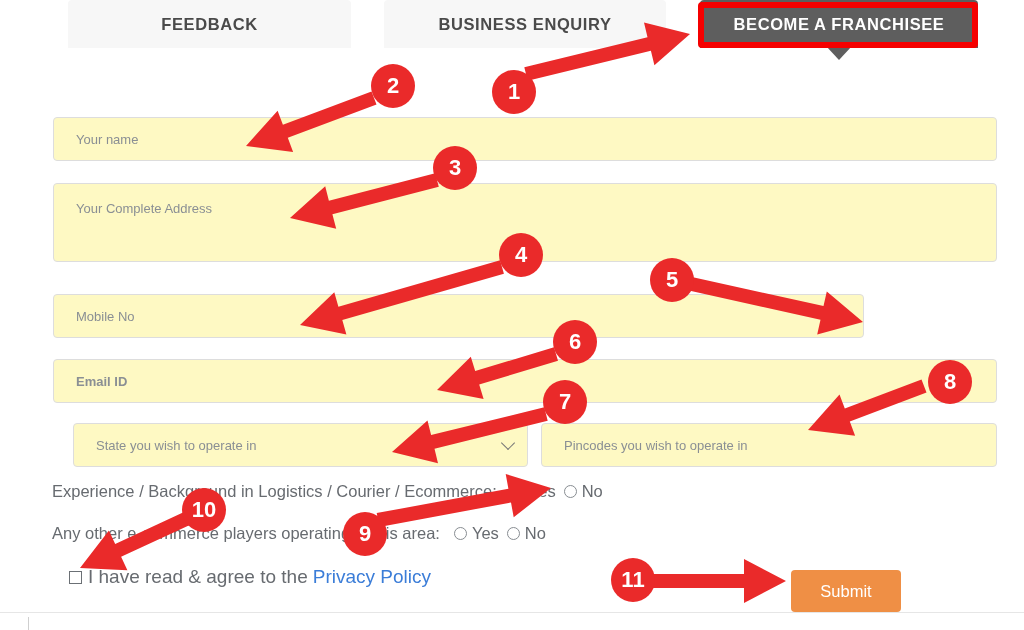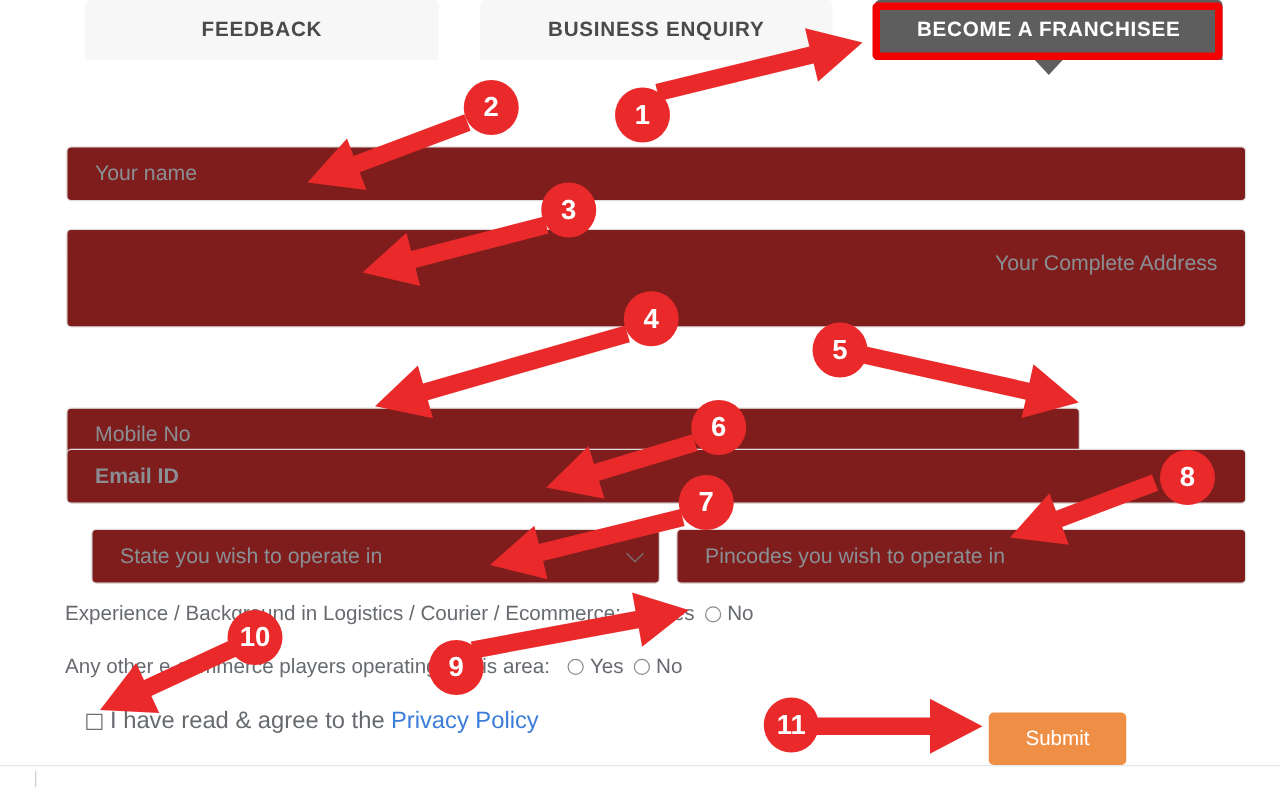--- a/index.html
+++ b/index.html
@@ -76,35 +76,34 @@
   .form {
     position: absolute;
     left: 0; top: 0;
     width: 1024px; height: 630px;
   }
   .field {
     position: absolute;
     box-sizing: border-box;
     border: 1px solid #dddddd;
     border-radius: 4px;
-    background: #7f1d1d;
+    background: #fef9c3;
     color: #8a8f94;
-    font-size: 17px;
+    font-size: 13px;
     padding: 0 22px;
     display: flex;
     align-items: center;
   }
   .field.textarea {
     align-items: flex-start;
     padding-top: 17px;
-    justify-content: flex-end;
   }
   .f-name    { left: 53px; top: 117px;  width: 944px; height: 44px; }
   .f-address { left: 53px; top: 183px;  width: 944px; height: 79px; }
-  .f-mobile  { left: 53px; top: 294px;  width: 811px; height: 44px; margin-top: 32px; }
+  .f-mobile  { left: 53px; top: 294px;  width: 811px; height: 44px; }
   .f-email   { left: 53px; top: 359px;  width: 944px; height: 44px; font-weight: bold; }
   .f-state   { left: 53px; top: 423px;  width: 455px; height: 44px; padding-right: 34px; margin-left: 20px; }
   .f-pincode { left: 541px; top: 423px; width: 456px; height: 44px; }
 
   .chevron {
     position: absolute;
     right: 14px;
     top: 50%;
     width: 9px; height: 9px;
     border-right: 1.6px solid #777;

